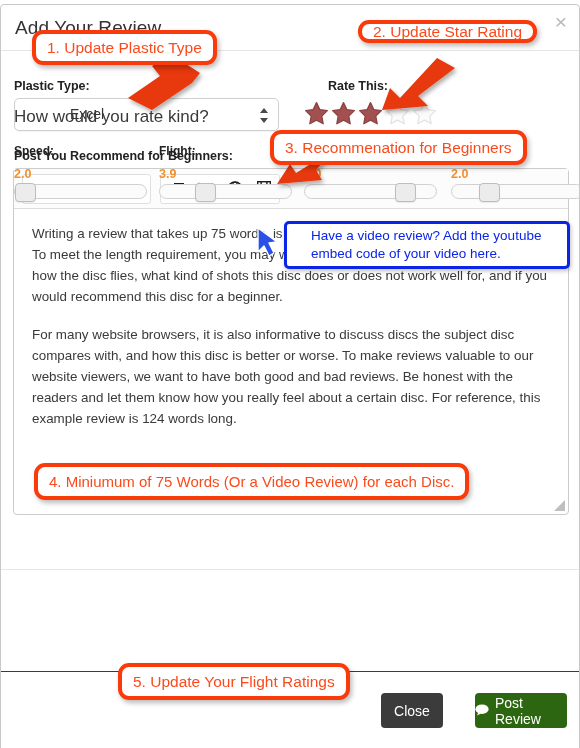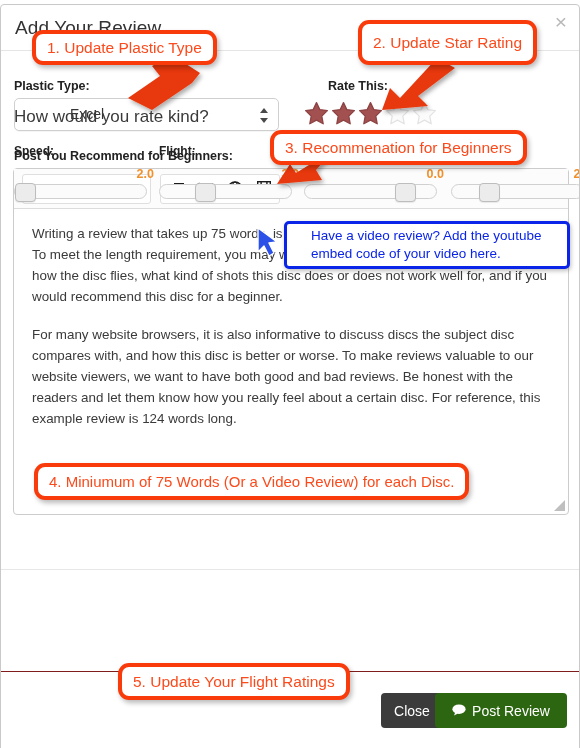--- a/index.html
+++ b/index.html
@@ -188,21 +188,21 @@
   }
   .ratings-heading {
     position: absolute;
     left: 13px; top: 56px;
     font-size: 17px;
     color: #3a3a3a;
     white-space: nowrap;
   }
   .slider-col { position: absolute; top: 93px; width: 140px; }
   .slider-label { font-size: 12px; font-weight: bold; color: #222; }
-  .slider-value { font-size: 12.5px; font-weight: bold; color: #f0912d; margin-top: 9px; text-align: right; }
+  .slider-value { font-size: 12.5px; font-weight: bold; color: #f0912d; margin-top: 9px; }
   .slider-track {
     position: relative;
     margin-top: 3px;
     height: 15px;
     width: 133px;
     background: #fbfbfb;
     border: 1px solid #d0d0d0;
     border-radius: 8px;
     box-sizing: border-box;
   }
@@ -235,21 +235,21 @@
     font-size: 14px;
     color: #fff;
     display: flex;
     align-items: center;
     justify-content: center;
     cursor: pointer;
     border: none;
     font-family: "Liberation Sans", sans-serif;
   }
   #btn-close { right: 136px; width: 62px; background: #3b3b3b; }
-  #btn-post  { right: 12px;  width: 132px; background: #2c6611; }
+  #btn-post  { right: 12px;  width: 92px; background: #2c6611; }
   #btn-post .bubble { margin-right: 6px; display: inline-block; }
 
   
   .callout {
     position: absolute;
     box-sizing: border-box;
     background: #ffffff;
     border: 4px solid #f93a0b;
     border-radius: 11px;
     color: #fb4a1c;
@@ -466,21 +466,21 @@
 </svg>
 
 <svg class="cursor-layer" viewBox="0 0 580 748">
   <g>
     <path d="M258 228 L258 252 L264 246 L269 256 L274 253 L269 243 L277 242 Z" fill="#2a50e8" stroke="#ffffff" stroke-width="1.4" stroke-linejoin="round"></path>
   </g>
 </svg>
 
 <div class="callout" style="left:32px;top:30px;height:35px;">1. Update Plastic Type</div>
 
-<div class="callout" style="left:358px;top:20px;height:45px;">2. Update Star Rating</div>
+<div class="callout" style="left:358px;top:20px;height:23px;">2. Update Star Rating</div>
 
 <div class="callout" style="left:270px;top:130px;height:35px;">3. Recommenation for Beginners</div>
 
 <div class="callout blue" style="left:284px;top:221px;width:286px;height:48px;">Have a video review? Add the youtube embed code of your video here.</div>
 
 <div class="callout" style="left:34px;top:463px;height:37px;font-size:15px;">4. Miniumum of 75 Words (Or a Video Review) for each Disc.</div>
 
 <div class="callout" style="left:118px;top:663px;height:37px;">5. Update Your Flight Ratings</div>
 
 </body></html>

